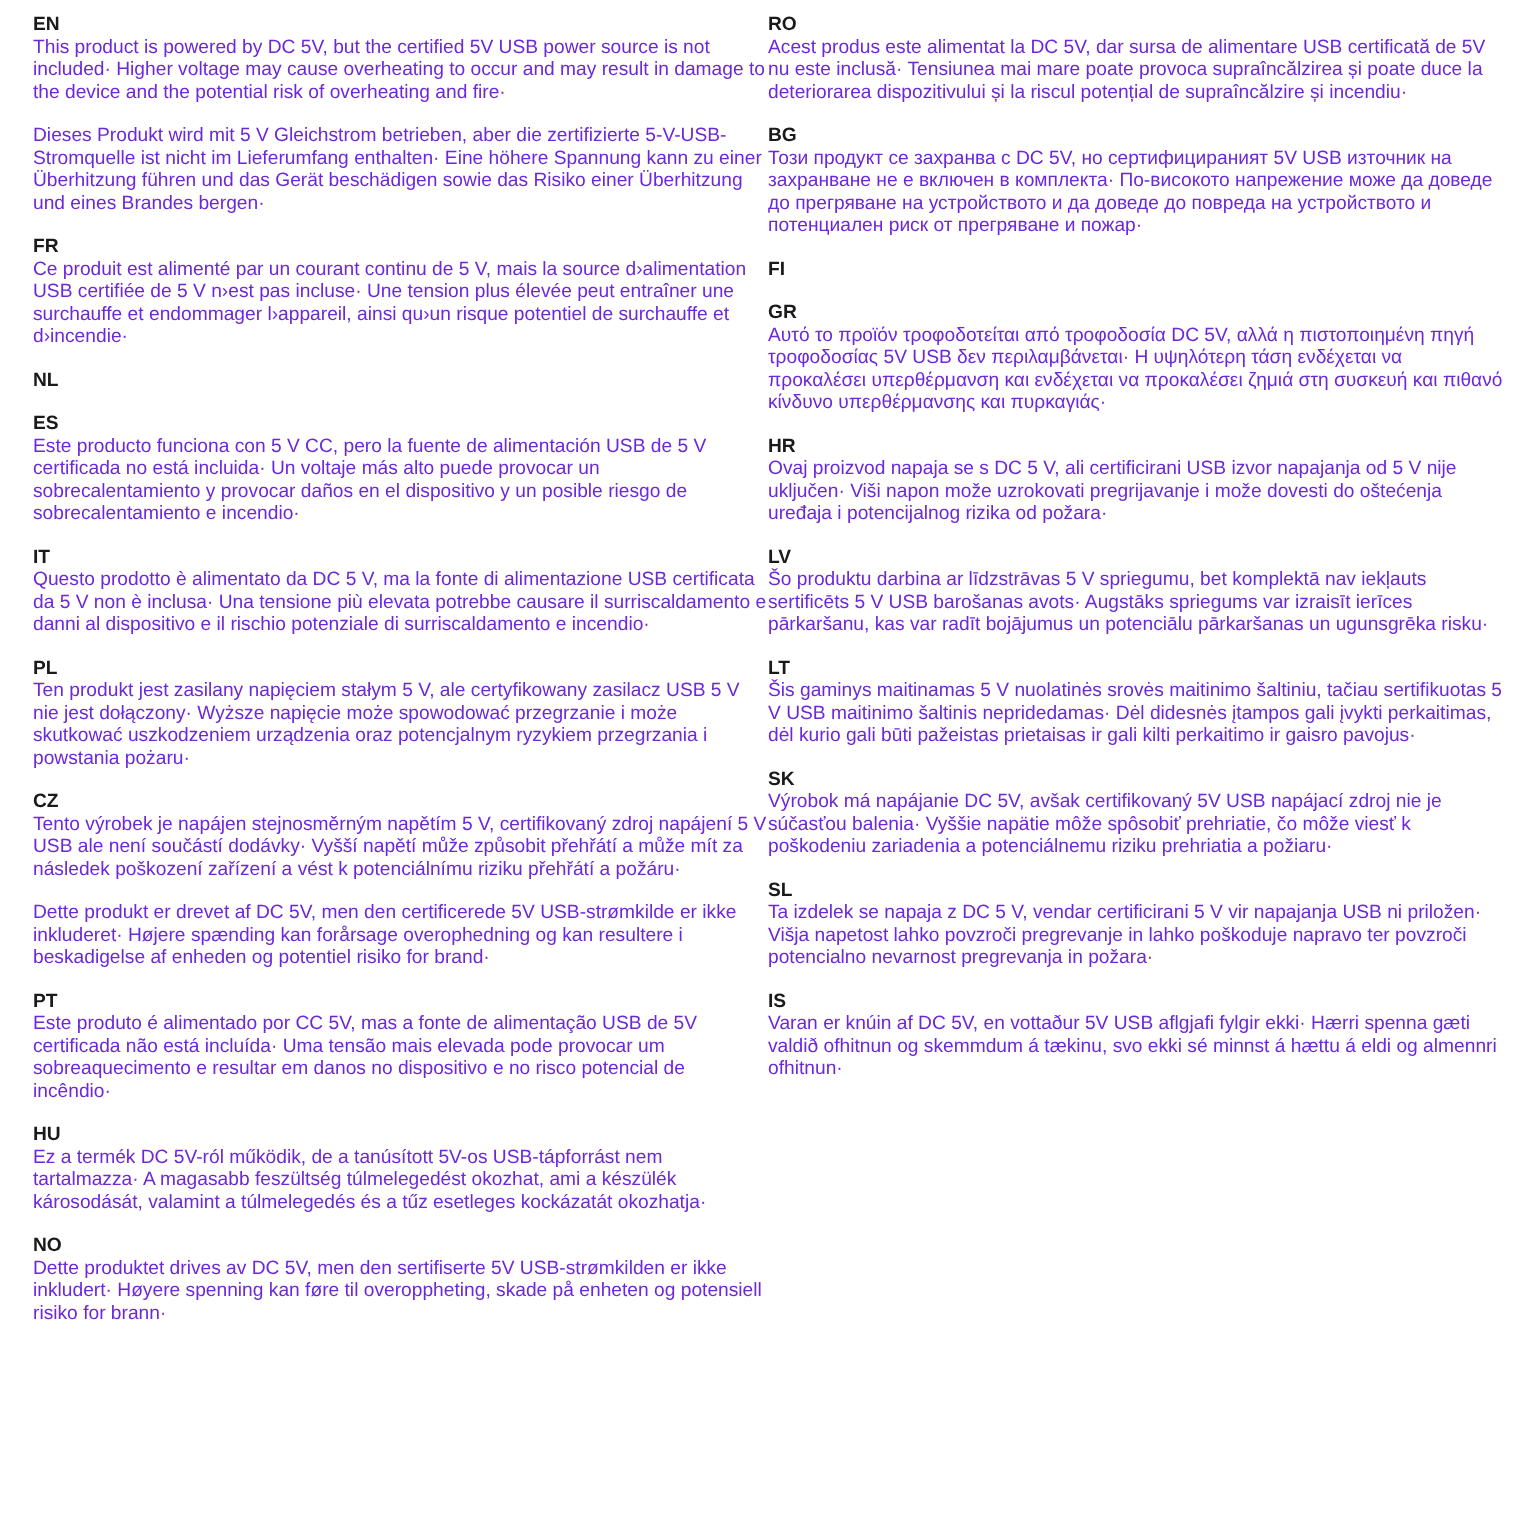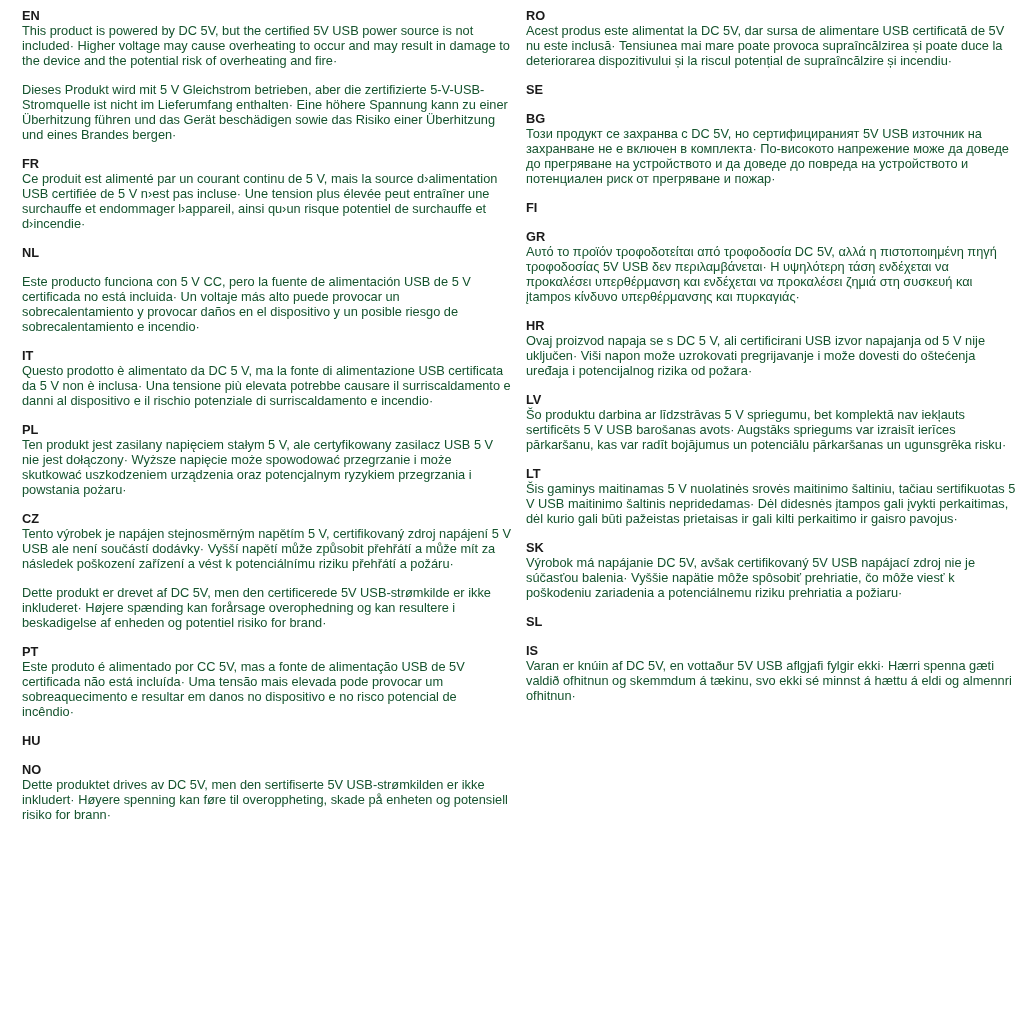--- a/index.html
+++ b/index.html
@@ -10,40 +10,39 @@
     overflow: hidden;
     font-family: "Liberation Sans", sans-serif;
   }
   .page {
     width: 1024px;
     height: 1024px;
     background: #ffffff;
     color: #1a1a1a;
     padding: 8px 10px 0 22px;
     display: flex;
-    gap: 14px;
   }
   .col {
     width: 490px;
     flex: 0 0 490px;
   }
   .lang-section {
     margin-bottom: 14px;
   }
   .lang-code {
     font-size: 12.8px;
     font-weight: bold;
     line-height: 15px;
     color: #1a1a1a;
   }
   .lang-text {
     font-size: 12.8px;
     font-weight: normal;
     line-height: 15px;
-    color: #14532d;
+    color: #6d28d9;
   }
 </style>
 </head>
 <body>
 
 <div class="page">
 
   <div class="col">
     <section class="lang-section">
       <h2 class="lang-code">EN</h2>
@@ -53,20 +52,21 @@
       <p class="lang-text">Dieses Produkt wird mit 5 V Gleichstrom betrieben, aber die zertifizierte 5-V-USB-Stromquelle ist nicht im Lieferumfang enthalten· Eine höhere Spannung kann zu einer Überhitzung führen und das Gerät beschädigen sowie das Risiko einer Überhitzung und eines Brandes bergen·</p>
     </section>
     <section class="lang-section">
       <h2 class="lang-code">FR</h2>
       <p class="lang-text">Ce produit est alimenté par un courant continu de 5 V, mais la source d›alimentation USB certifiée de 5 V n›est pas incluse· Une tension plus élevée peut entraîner une surchauffe et endommager l›appareil, ainsi qu›un risque potentiel de surchauffe et d›incendie·</p>
     </section>
     <section class="lang-section">
       <h2 class="lang-code">NL</h2>
     </section>
     <section class="lang-section">
+      <h2 class="lang-code">ES</h2>
       <p class="lang-text">Este producto funciona con 5 V CC, pero la fuente de alimentación USB de 5 V certificada no está incluida· Un voltaje más alto puede provocar un sobrecalentamiento y provocar daños en el dispositivo y un posible riesgo de sobrecalentamiento e incendio·</p>
     </section>
     <section class="lang-section">
       <h2 class="lang-code">IT</h2>
       <p class="lang-text">Questo prodotto è alimentato da DC 5 V, ma la fonte di alimentazione USB certificata da 5 V non è inclusa· Una tensione più elevata potrebbe causare il surriscaldamento e danni al dispositivo e il rischio potenziale di surriscaldamento e incendio·</p>
     </section>
     <section class="lang-section">
       <h2 class="lang-code">PL</h2>
       <p class="lang-text">Ten produkt jest zasilany napięciem stałym 5 V, ale certyfikowany zasilacz USB 5 V nie jest dołączony· Wyższe napięcie może spowodować przegrzanie i może skutkować uszkodzeniem urządzenia oraz potencjalnym ryzykiem przegrzania i powstania pożaru·</p>
     </section>
@@ -76,66 +76,67 @@
     </section>
     <section class="lang-section">
       <p class="lang-text">Dette produkt er drevet af DC 5V, men den certificerede 5V USB-strømkilde er ikke inkluderet· Højere spænding kan forårsage overophedning og kan resultere i beskadigelse af enheden og potentiel risiko for brand·</p>
     </section>
     <section class="lang-section">
       <h2 class="lang-code">PT</h2>
       <p class="lang-text">Este produto é alimentado por CC 5V, mas a fonte de alimentação USB de 5V certificada não está incluída· Uma tensão mais elevada pode provocar um sobreaquecimento e resultar em danos no dispositivo e no risco potencial de incêndio·</p>
     </section>
     <section class="lang-section">
       <h2 class="lang-code">HU</h2>
+      <p class="lang-text">Ez a termék DC 5V-ról működik, de a tanúsított 5V-os USB-tápforrást nem tartalmazza· A magasabb feszültség túlmelegedést okozhat, ami a készülék károsodását, valamint a túlmelegedés és a tűz esetleges kockázatát okozhatja·</p>
     </section>
     <section class="lang-section">
       <h2 class="lang-code">NO</h2>
       <p class="lang-text">Dette produktet drives av DC 5V, men den sertifiserte 5V USB-strømkilden er ikke inkludert· Høyere spenning kan føre til overoppheting, skade på enheten og potensiell risiko for brann·</p>
     </section>
   </div>
 
   <div class="col">
     <section class="lang-section">
       <h2 class="lang-code">RO</h2>
       <p class="lang-text">Acest produs este alimentat la DC 5V, dar sursa de alimentare USB certificată de 5V nu este inclusă· Tensiunea mai mare poate provoca supraîncălzirea și poate duce la deteriorarea dispozitivului și la riscul potențial de supraîncălzire și incendiu·</p>
     </section>
     <section class="lang-section">
-      <h2 class="lang-code">SE</h2>
     </section>
     <section class="lang-section">
       <h2 class="lang-code">BG</h2>
       <p class="lang-text">Този продукт се захранва с DC 5V, но сертифицираният 5V USB източник на захранване не е включен в комплекта· По-високото напрежение може да доведе до прегряване на устройството и да доведе до повреда на устройството и потенциален риск от прегряване и пожар·</p>
     </section>
     <section class="lang-section">
     </section>
     <section class="lang-section">
       <h2 class="lang-code">FI</h2>
     </section>
     <section class="lang-section">
       <h2 class="lang-code">GR</h2>
-      <p class="lang-text">Αυτό το προϊόν τροφοδοτείται από τροφοδοσία DC 5V, αλλά η πιστοποιημένη πηγή τροφοδοσίας 5V USB δεν περιλαμβάνεται· Η υψηλότερη τάση ενδέχεται να προκαλέσει υπερθέρμανση και ενδέχεται να προκαλέσει ζημιά στη συσκευή και įtampos κίνδυνο υπερθέρμανσης και πυρκαγιάς·</p>
+      <p class="lang-text">Αυτό το προϊόν τροφοδοτείται από τροφοδοσία DC 5V, αλλά η πιστοποιημένη πηγή τροφοδοσίας 5V USB δεν περιλαμβάνεται· Η υψηλότερη τάση ενδέχεται να προκαλέσει υπερθέρμανση και ενδέχεται να προκαλέσει ζημιά στη συσκευή και πιθανό κίνδυνο υπερθέρμανσης και πυρκαγιάς·</p>
     </section>
     <section class="lang-section">
       <h2 class="lang-code">HR</h2>
       <p class="lang-text">Ovaj proizvod napaja se s DC 5 V, ali certificirani USB izvor napajanja od 5 V nije uključen· Viši napon može uzrokovati pregrijavanje i može dovesti do oštećenja uređaja i potencijalnog rizika od požara·</p>
     </section>
     <section class="lang-section">
       <h2 class="lang-code">LV</h2>
       <p class="lang-text">Šo produktu darbina ar līdzstrāvas 5 V spriegumu, bet komplektā nav iekļauts sertificēts 5 V USB barošanas avots· Augstāks spriegums var izraisīt ierīces pārkaršanu, kas var radīt bojājumus un potenciālu pārkaršanas un ugunsgrēka risku·</p>
     </section>
     <section class="lang-section">
       <h2 class="lang-code">LT</h2>
       <p class="lang-text">Šis gaminys maitinamas 5 V nuolatinės srovės maitinimo šaltiniu, tačiau sertifikuotas 5 V USB maitinimo šaltinis nepridedamas· Dėl didesnės įtampos gali įvykti perkaitimas, dėl kurio gali būti pažeistas prietaisas ir gali kilti perkaitimo ir gaisro pavojus·</p>
     </section>
     <section class="lang-section">
       <h2 class="lang-code">SK</h2>
       <p class="lang-text">Výrobok má napájanie DC 5V, avšak certifikovaný 5V USB napájací zdroj nie je súčasťou balenia· Vyššie napätie môže spôsobiť prehriatie, čo môže viesť k poškodeniu zariadenia a potenciálnemu riziku prehriatia a požiaru·</p>
     </section>
     <section class="lang-section">
       <h2 class="lang-code">SL</h2>
+      <p class="lang-text">Ta izdelek se napaja z DC 5 V, vendar certificirani 5 V vir napajanja USB ni priložen· Višja napetost lahko povzroči pregrevanje in lahko poškoduje napravo ter povzroči potencialno nevarnost pregrevanja in požara·</p>
     </section>
     <section class="lang-section">
       <h2 class="lang-code">IS</h2>
       <p class="lang-text">Varan er knúin af DC 5V, en vottaður 5V USB aflgjafi fylgir ekki· Hærri spenna gæti valdið ofhitnun og skemmdum á tækinu, svo ekki sé minnst á hættu á eldi og almennri ofhitnun·</p>
     </section>
   </div>
 
 </div>
 
 </body></html>

